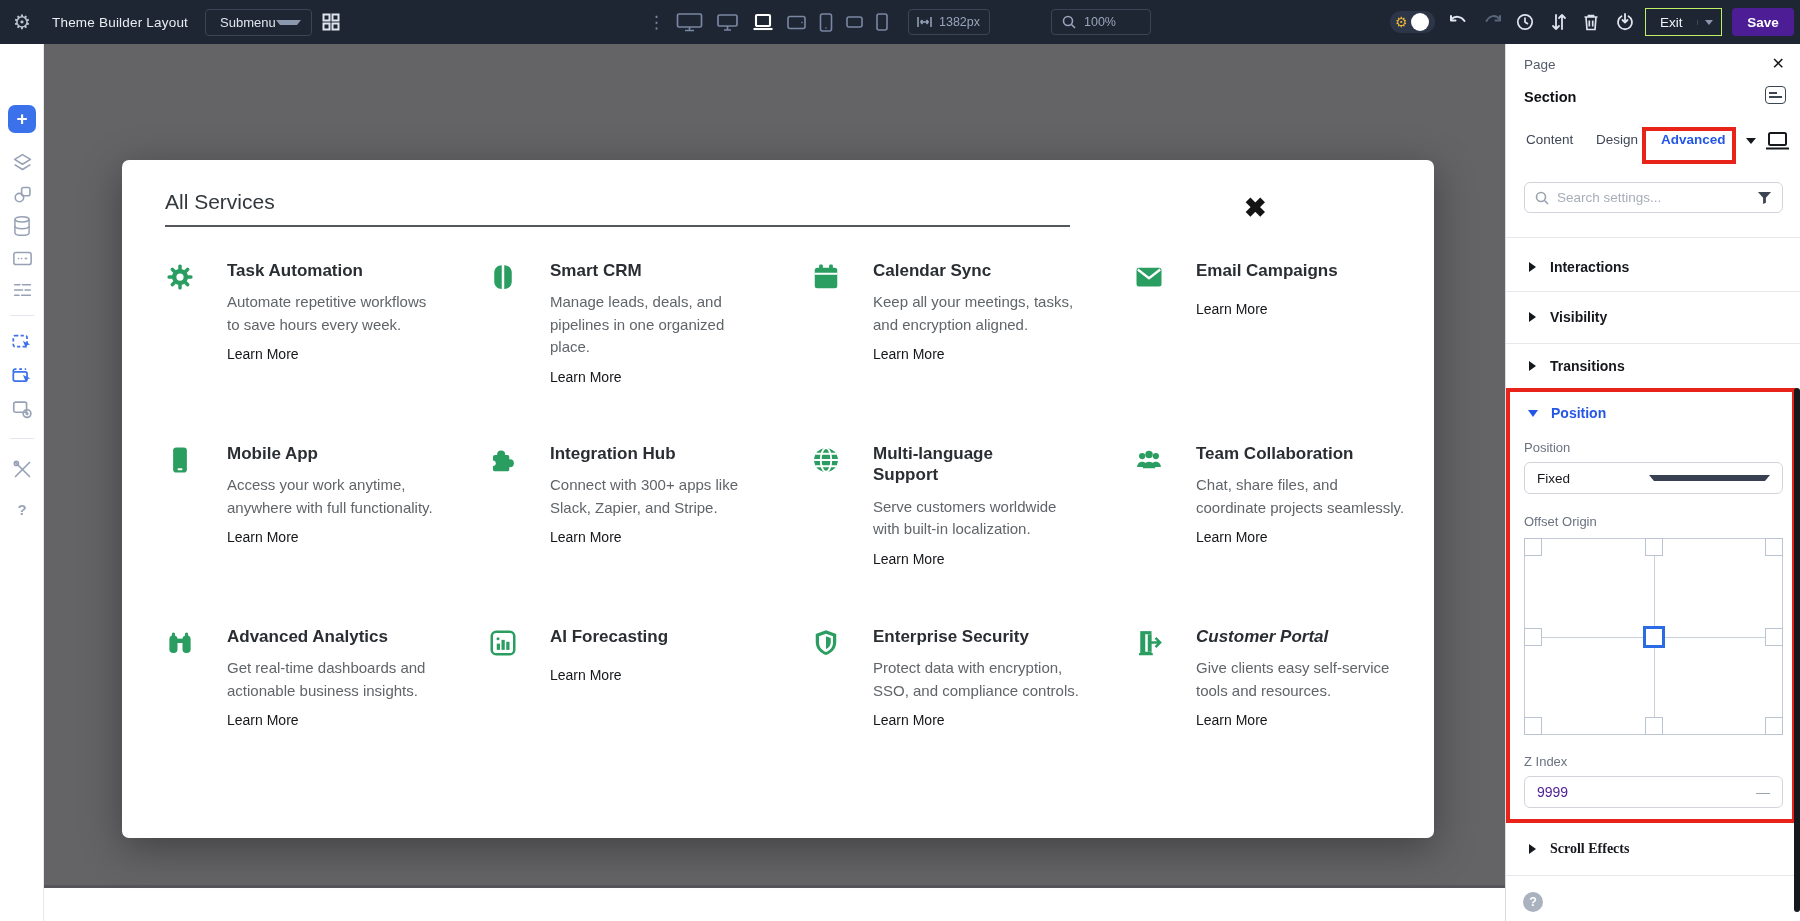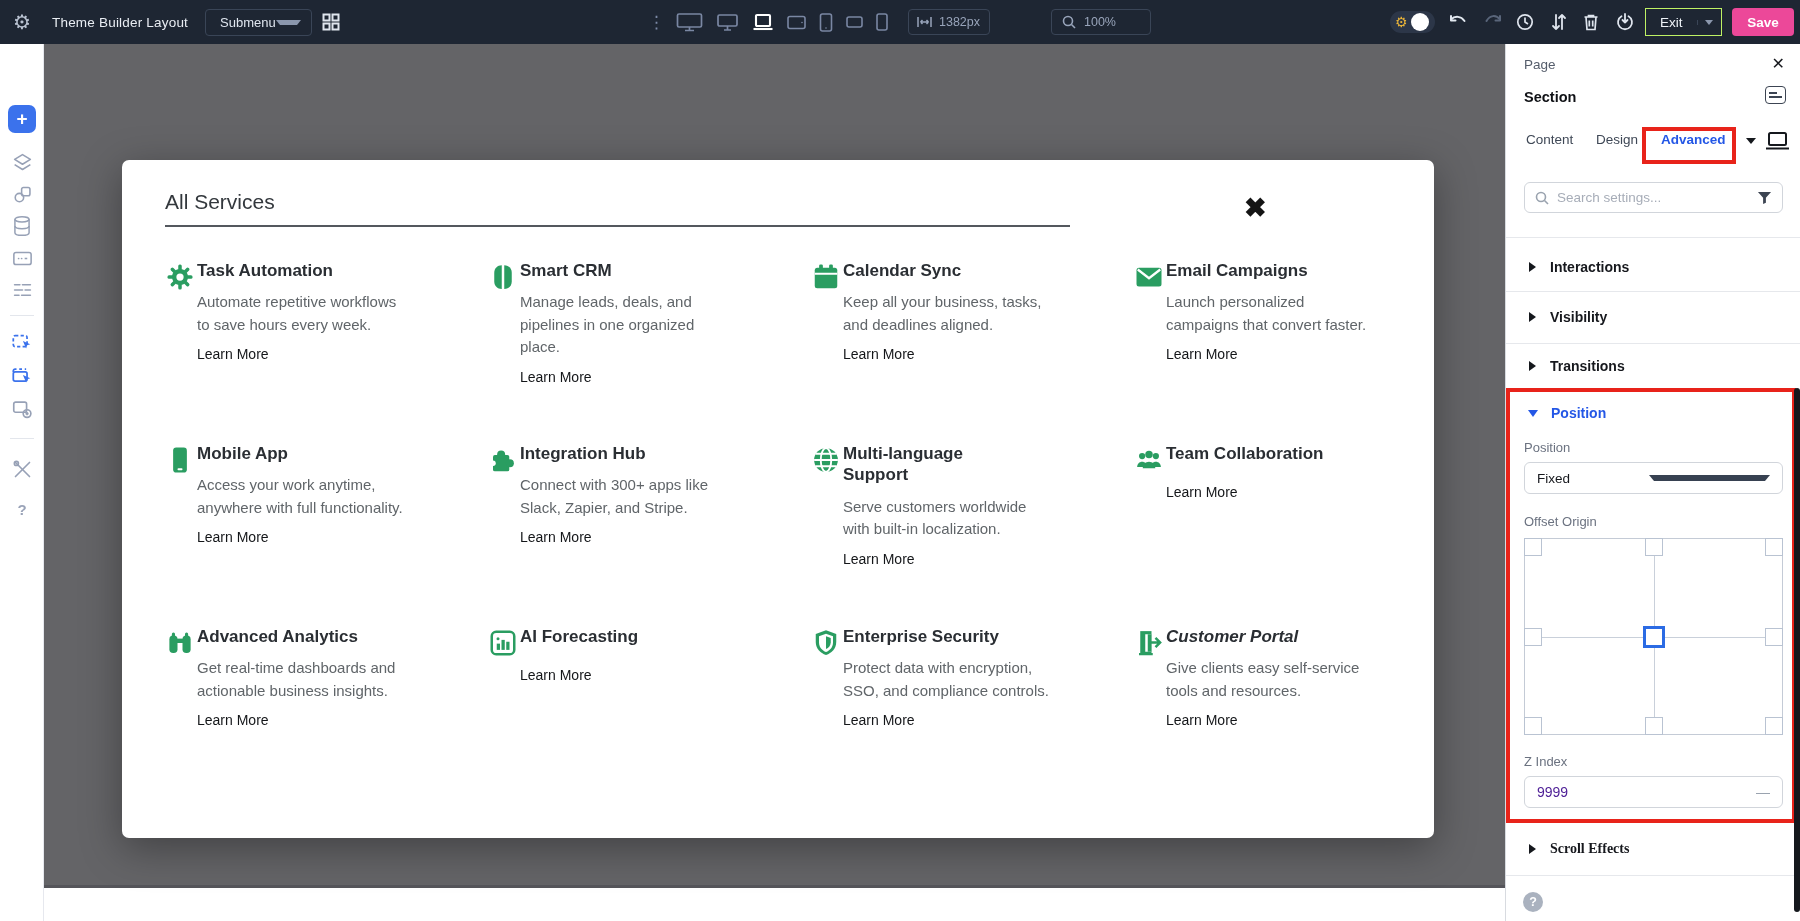--- a/index.html
+++ b/index.html
@@ -23,42 +23,42 @@
   .tb-zoombox { left:1051px; top:9px; height:26px; width:100px; border:1px solid #3a4557; border-radius:4px; display:flex; align-items:center; gap:8px; padding:0 10px; }
   .tb-zoombox span { color:#98a4ba; font-size:12.5px; }
   .tb-toggle { left:1390px; top:11px; width:45px; height:22px; background:#2c3648; border-radius:11px; display:flex; align-items:center; padding:0 2px; cursor:pointer; }
   .tb-toggle .sun { color:#e8b339; font-size:14px; margin-left:3px; }
   .tb-toggle .knob { width:18px; height:18px; background:#ffffff; border-radius:50%; margin-left:3px; }
   .tb-iconbtn { width:24px; display:flex; align-items:center; justify-content:center; cursor:pointer; }
   .tb-undo { left:1446px; } .tb-redo { left:1480px; } .tb-clock { left:1513px; } .tb-sort { left:1547px; } .tb-trash { left:1579px; } .tb-download { left:1613px; }
   .tb-exit { left:1645px; top:8px; height:28px; display:flex; border:1px solid #bef264; border-radius:0; overflow:hidden; cursor:pointer; }
   .tb-exit .exit-main { padding:0 14px; display:flex; align-items:center; color:#eef2f7; font-size:13.5px; }
   .tb-exit .exit-caret { width:24px; display:flex; align-items:center; justify-content:center; border-left:1px solid #3a4557; }
-  .tb-save { left:1732px; top:8px; height:28px; width:62px; background:#ec4899; border:none; border-radius:4px; color:#ffffff; font-size:13.5px; font-weight:600; display:flex; align-items:center; justify-content:center; cursor:pointer; font-family:"Liberation Sans", sans-serif; }
+  .tb-save { left:1732px; top:8px; height:28px; width:62px; background:#4c1d95; border:none; border-radius:4px; color:#ffffff; font-size:13.5px; font-weight:600; display:flex; align-items:center; justify-content:center; cursor:pointer; font-family:"Liberation Sans", sans-serif; }
 
   
   .sidebar { position:absolute; left:0; top:44px; width:44px; height:877px; background:#ffffff; border-right:1px solid #e6e8ee; z-index:40; }
   .sb-item { position:absolute; left:0; width:44px; display:flex; align-items:center; justify-content:center; cursor:pointer; }
   .sb-plus { top:61px; left:8px; width:28px; height:28px; background:#3b72ec; border-radius:7px; color:#fff; font-size:19px; font-weight:700; display:flex; align-items:center; justify-content:center; }
   .sb-div { position:absolute; left:10px; width:24px; border-top:1px solid #e3e6ec; }
   .sb-help { color:#9aa3b8; font-size:15px; font-weight:700; }
 
   
   .canvas { position:absolute; left:44px; top:44px; width:1461px; height:844px; background:#646467; border-bottom:3px solid #55555a; }
 
   .modal { position:absolute; left:78px; top:116px; width:1312px; height:678px; background:#ffffff; border-radius:7px; box-shadow:0 10px 40px rgba(0,0,0,.35); }
   .modal-heading { position:absolute; left:43px; top:30px; font-size:21px; color:#33383d; }
   .modal-rule { position:absolute; left:43px; top:65px; width:905px; border-top:2px solid #54585e; }
   .modal-close { position:absolute; left:1122px; top:35px; font-size:27px; font-weight:700; color:#141414; cursor:pointer; line-height:1; }
 
   .svc-row { position:absolute; left:43px; display:flex; }
   .svc-row.r1 { top:100px; } .svc-row.r2 { top:283px; } .svc-row.r3 { top:466px; }
   .svc-card { width:323px; display:flex; align-items:flex-start; }
   .svc-icon { width:30px; height:30px; flex:0 0 30px; margin-top:2px; }
-  .svc-body { margin-left:2px; width:240px; }
+  .svc-body { margin-left:32px; width:240px; }
   .svc-title { font-size:17px; font-weight:700; color:#2a2e33; max-width:182px; line-height:1.25; margin-bottom:10px; }
   .svc-desc { font-size:15px; color:#606569; line-height:1.5; width:214px; }
   .svc-link { font-size:14px; color:#141619; margin-top:10px; cursor:pointer; display:inline-block; }
 
   
   .panel { position:absolute; left:1505px; top:44px; width:295px; height:877px; background:#ffffff; border-left:1px solid #d8dbe0; }
   .pn-abs { position:absolute; }
   .pn-page { left:18px; top:13px; font-size:13.5px; color:#555d6b; }
   .pn-close { right:15px; top:10px; font-size:16px; color:#16181d; cursor:pointer; }
   .pn-section { left:18px; top:45px; font-size:14.5px; font-weight:700; color:#0f1115; }
@@ -348,35 +348,34 @@
     <span class="svc-icon">
               <svg viewBox="0 0 24 24" width="30" height="30">
                 <rect x="3" y="4.5" width="18" height="16.5" rx="2" fill="#2a9d61"></rect>
                 <rect x="6.5" y="2" width="3" height="4.5" rx="1" fill="#2a9d61"></rect>
                 <rect x="14.5" y="2" width="3" height="4.5" rx="1" fill="#2a9d61"></rect>
                 <rect x="3" y="8.6" width="18" height="1.6" fill="#fff"></rect>
               </svg>
             </span>
     <span class="svc-body">
       <span class="svc-title" style="display:block;">Calendar Sync</span>
-      <span class="svc-desc" style="display:block;">Keep all your business, tasks, and deadlines aligned.</span>
+      <span class="svc-desc" style="display:block;">Keep all your meetings, tasks, and encryption aligned.</span>
       <span class="svc-link">Learn More</span>
     </span>
   </div>
 
   <div class="svc-card">
     <span class="svc-icon">
               <svg viewBox="0 0 24 24" width="30" height="30">
                 <rect x="2" y="4.5" width="20" height="15" rx="2" fill="#2a9d61"></rect>
                 <path d="M3 6l9 7 9-7" fill="none" stroke="#fff" stroke-width="1.8"></path>
               </svg>
             </span>
     <span class="svc-body">
       <span class="svc-title" style="display:block;">Email Campaigns</span>
-      <span class="svc-desc" style="display:block;">Launch personalized campaigns that convert faster.</span>
       <span class="svc-link">Learn More</span>
     </span>
   </div>
 </div>
       <div class="svc-row r2">
   <div class="svc-card">
     <span class="svc-icon">
               <svg viewBox="0 0 24 24" width="30" height="30">
                 <rect x="6.5" y="2" width="11" height="20" rx="2.5" fill="#2a9d61"></rect>
                 <rect x="10" y="18.6" width="4" height="1.5" rx="0.7" fill="#fff"></rect>
@@ -428,20 +427,21 @@
                 <circle cx="6.5" cy="8.8" r="2.5"></circle>
                 <circle cx="17.5" cy="8.8" r="2.5"></circle>
                 <path d="M2.5 17.5c0-2.4 1.8-4.2 4-4.2s4 1.8 4 4.2z"></path>
                 <path d="M13.5 17.5c0-2.4 1.8-4.2 4-4.2s4 1.8 4 4.2z"></path>
                 <circle cx="12" cy="7.5" r="3"></circle>
                 <path d="M7 18.5c0-3 2.2-5.2 5-5.2s5 2.2 5 5.2z"></path>
               </svg>
             </span>
     <span class="svc-body">
       <span class="svc-title" style="display:block;">Team Collaboration</span>
+      <span class="svc-desc" style="display:block;">Chat, share files, and coordinate projects seamlessly.</span>
       <span class="svc-link">Learn More</span>
     </span>
   </div>
 </div>
       <div class="svc-row r3">
   <div class="svc-card">
     <span class="svc-icon">
               <svg viewBox="0 0 24 24" width="30" height="30" fill="#2a9d61">
                 <rect x="3.5" y="6" width="6.5" height="14" rx="3"></rect>
                 <rect x="14" y="6" width="6.5" height="14" rx="3"></rect>

